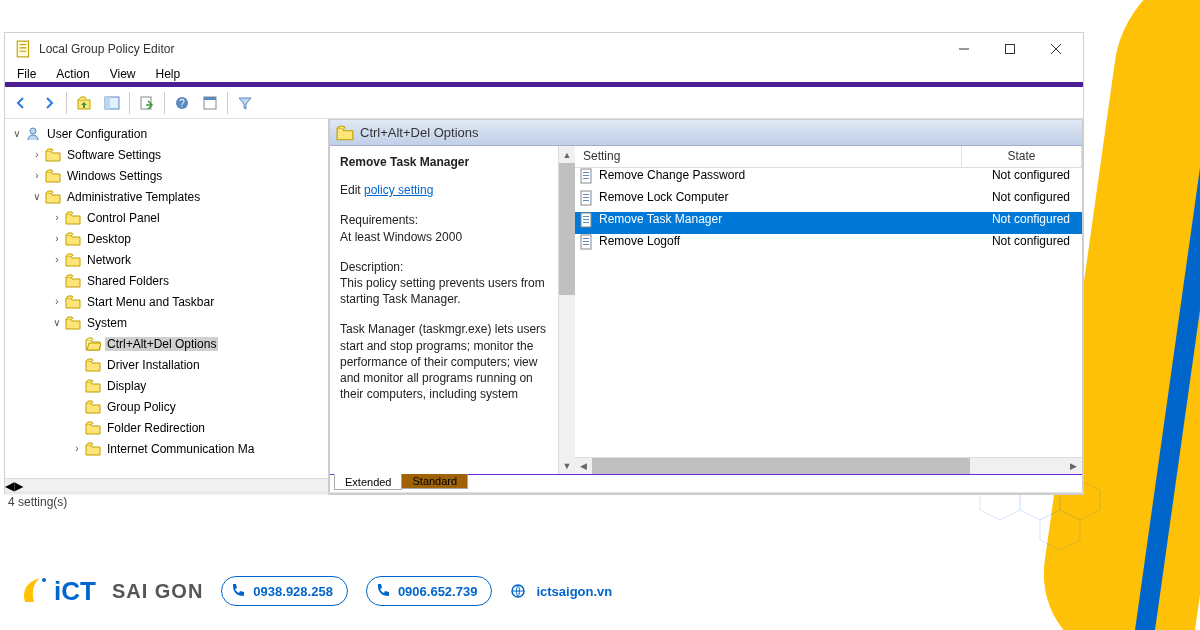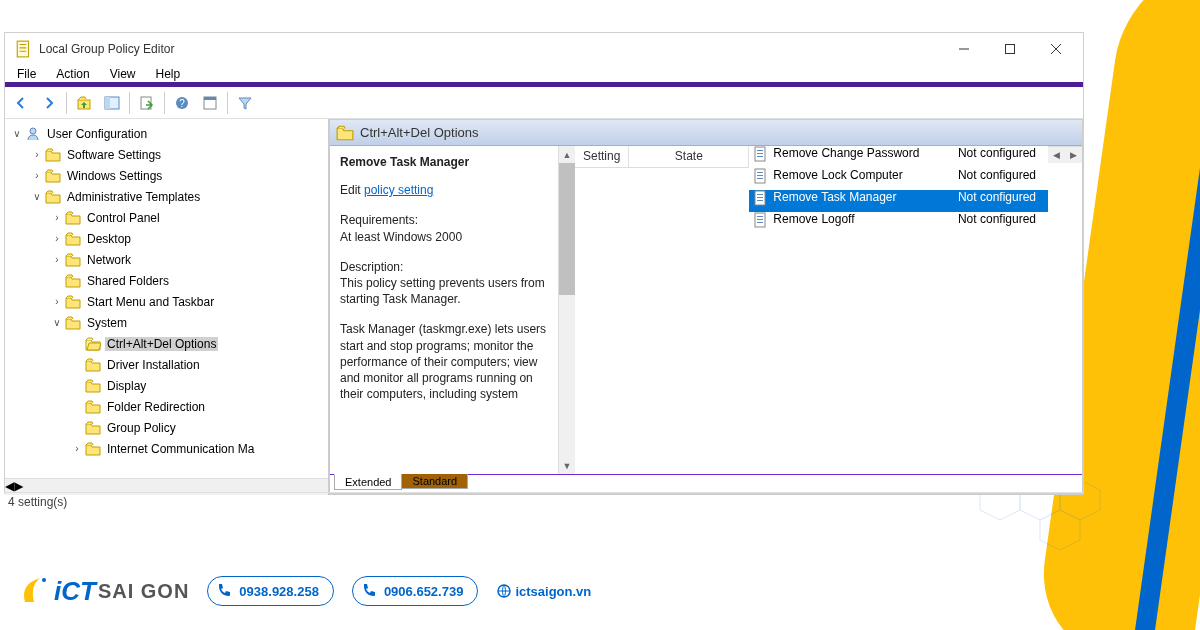--- a/index.html
+++ b/index.html
@@ -34,21 +34,21 @@
 .details-body{flex:1;display:flex;overflow:hidden;position:relative}
 .desc-col{width:228px;padding:8px 10px;font-size:12px;color:#222;line-height:1.35}
 .desc-col .pol-title{font-weight:700;margin-bottom:12px}
 .desc-col .edit-lbl{margin-bottom:14px}
 .desc-col a{color:#0066cc;text-decoration:underline}
 .desc-col .sect{margin-bottom:14px}
 .vscroll{width:17px;background:#f0f0f0;border-left:1px solid #ddd;display:flex;flex-direction:column}
 .vscroll .arr{height:17px;display:flex;align-items:center;justify-content:center;font-size:9px;color:#666;background:#f0f0f0}
 .vscroll .track{flex:1;background:#f0f0f0;position:relative}
 .vscroll .thumb{position:absolute;left:0;right:0;background:#c0c0c0}
-.list-wrap{flex:1;display:flex;flex-direction:row}
+.list-wrap{flex:1;display:flex;flex-direction:column}
 .list-head{display:flex;height:22px;border-bottom:1px solid #ddd}
 .list-head .col{padding:3px 8px;border-right:1px solid #e0e0e0;color:#333}
 .list-head .col-setting{flex:1}
 .list-head .col-state{width:120px;text-align:center}
 .list-rows{flex:1}
 .list-row{display:flex;height:22px;align-items:flex-start;padding:0 4px}
 .list-row .pol-icon{width:16px;height:16px;margin-right:4px}
 .list-row .pol-name{flex:1}
 .list-row .pol-state{width:120px;text-align:right;padding-right:8px}
 .list-row.sel{background:#0078d7;color:#fff}
@@ -57,25 +57,25 @@
 .hscroll .track{flex:1;position:relative}
 .hscroll .thumb{position:absolute;top:0;bottom:0;background:#c0c0c0}
 .tabs{height:20px;display:flex;align-items:flex-start;padding-left:4px;border-top:1px solid #6d28d9;font-size:11px}
 .tab{padding:1px 10px;border:1px solid #aaa;border-top:none;background:#a16207;position:relative;top:-1px}
 .tab.active{background:#fff;border-top:1px solid #fff}
 .tab + .tab{margin-left:-1px}
 .statusbar{position:absolute;left:4px;top:492px;width:1080px;border-top:1px solid #e0e0e0;padding:2px 4px;font-size:12px;color:#404040;z-index:2}
 .tree-hscroll{position:absolute;bottom:0;left:0;right:0;height:17px;background:#f0f0f0;border-top:1px solid #ddd;display:flex}
 .branding{position:absolute;left:20px;bottom:22px;display:flex;align-items:center;gap:18px;z-index:3}
 .logo{display:flex;align-items:center;font-weight:700;font-size:20px}
-.logo .ict{color:#0066cc;font-style:italic;font-size:26px;margin-right:2px}
+.logo .ict{color:#0066cc;font-size:26px;margin-right:16px}
 .logo .sg{color:#555;letter-spacing:1px}
 .pill{display:flex;align-items:center;height:30px;border:1.5px solid #0066cc;border-radius:15px;padding:0 14px 0 8px;color:#0066cc;font-weight:600;font-size:13px;gap:7px}
 .pill .picon{width:16px;height:16px}
-.link{color:#0066cc;font-weight:600;font-size:13px;display:flex;align-items:center;gap:3px}
+.link{color:#0066cc;font-weight:600;font-size:13px;display:flex;align-items:center;gap:10px}
 </style>
 </head>
 <body>
 
 <div class="decor-right">
   <div class="c1"></div>
     <div class="c2"></div>
 </div>
 <svg class="hex-bg" viewBox="0 0 280 180">
   <g stroke="#0066cc" stroke-width="1" fill="none">
@@ -292,29 +292,29 @@
                   <path d="M1 4l2-2h4l1 2" fill="#ffe477" stroke="#bfa000"></path>
                 </svg></span>
               <span class="lbl">Display</span>
             </div>
             <div class="tree-row" style="padding-left: 64px;">
               <span class="chev"></span>
               <span class="fold"><svg viewBox="0 0 16 16">
                   <path d="M1 4h5l1 2h8v8H1z" fill="#ffe477" stroke="#bfa000"></path>
                   <path d="M1 4l2-2h4l1 2" fill="#ffe477" stroke="#bfa000"></path>
                 </svg></span>
+              <span class="lbl">Group Policy</span>
+            </div>
+            <div class="tree-row" style="padding-left: 64px;">
+              <span class="chev"></span>
+              <span class="fold"><svg viewBox="0 0 16 16">
+                  <path d="M1 4h5l1 2h8v8H1z" fill="#ffe477" stroke="#bfa000"></path>
+                  <path d="M1 4l2-2h4l1 2" fill="#ffe477" stroke="#bfa000"></path>
+                </svg></span>
               <span class="lbl">Folder Redirection</span>
-            </div>
-            <div class="tree-row" style="padding-left: 64px;">
-              <span class="chev"></span>
-              <span class="fold"><svg viewBox="0 0 16 16">
-                  <path d="M1 4h5l1 2h8v8H1z" fill="#ffe477" stroke="#bfa000"></path>
-                  <path d="M1 4l2-2h4l1 2" fill="#ffe477" stroke="#bfa000"></path>
-                </svg></span>
-              <span class="lbl">Group Policy</span>
             </div>
             <div class="tree-row" style="padding-left: 64px;">
               <span class="chev">›</span>
               <span class="fold"><svg viewBox="0 0 16 16">
                   <path d="M1 4h5l1 2h8v8H1z" fill="#ffe477" stroke="#bfa000"></path>
                   <path d="M1 4l2-2h4l1 2" fill="#ffe477" stroke="#bfa000"></path>
                 </svg></span>
               <span class="lbl">Internet Communication Ma</span>
             </div>
           </div>

